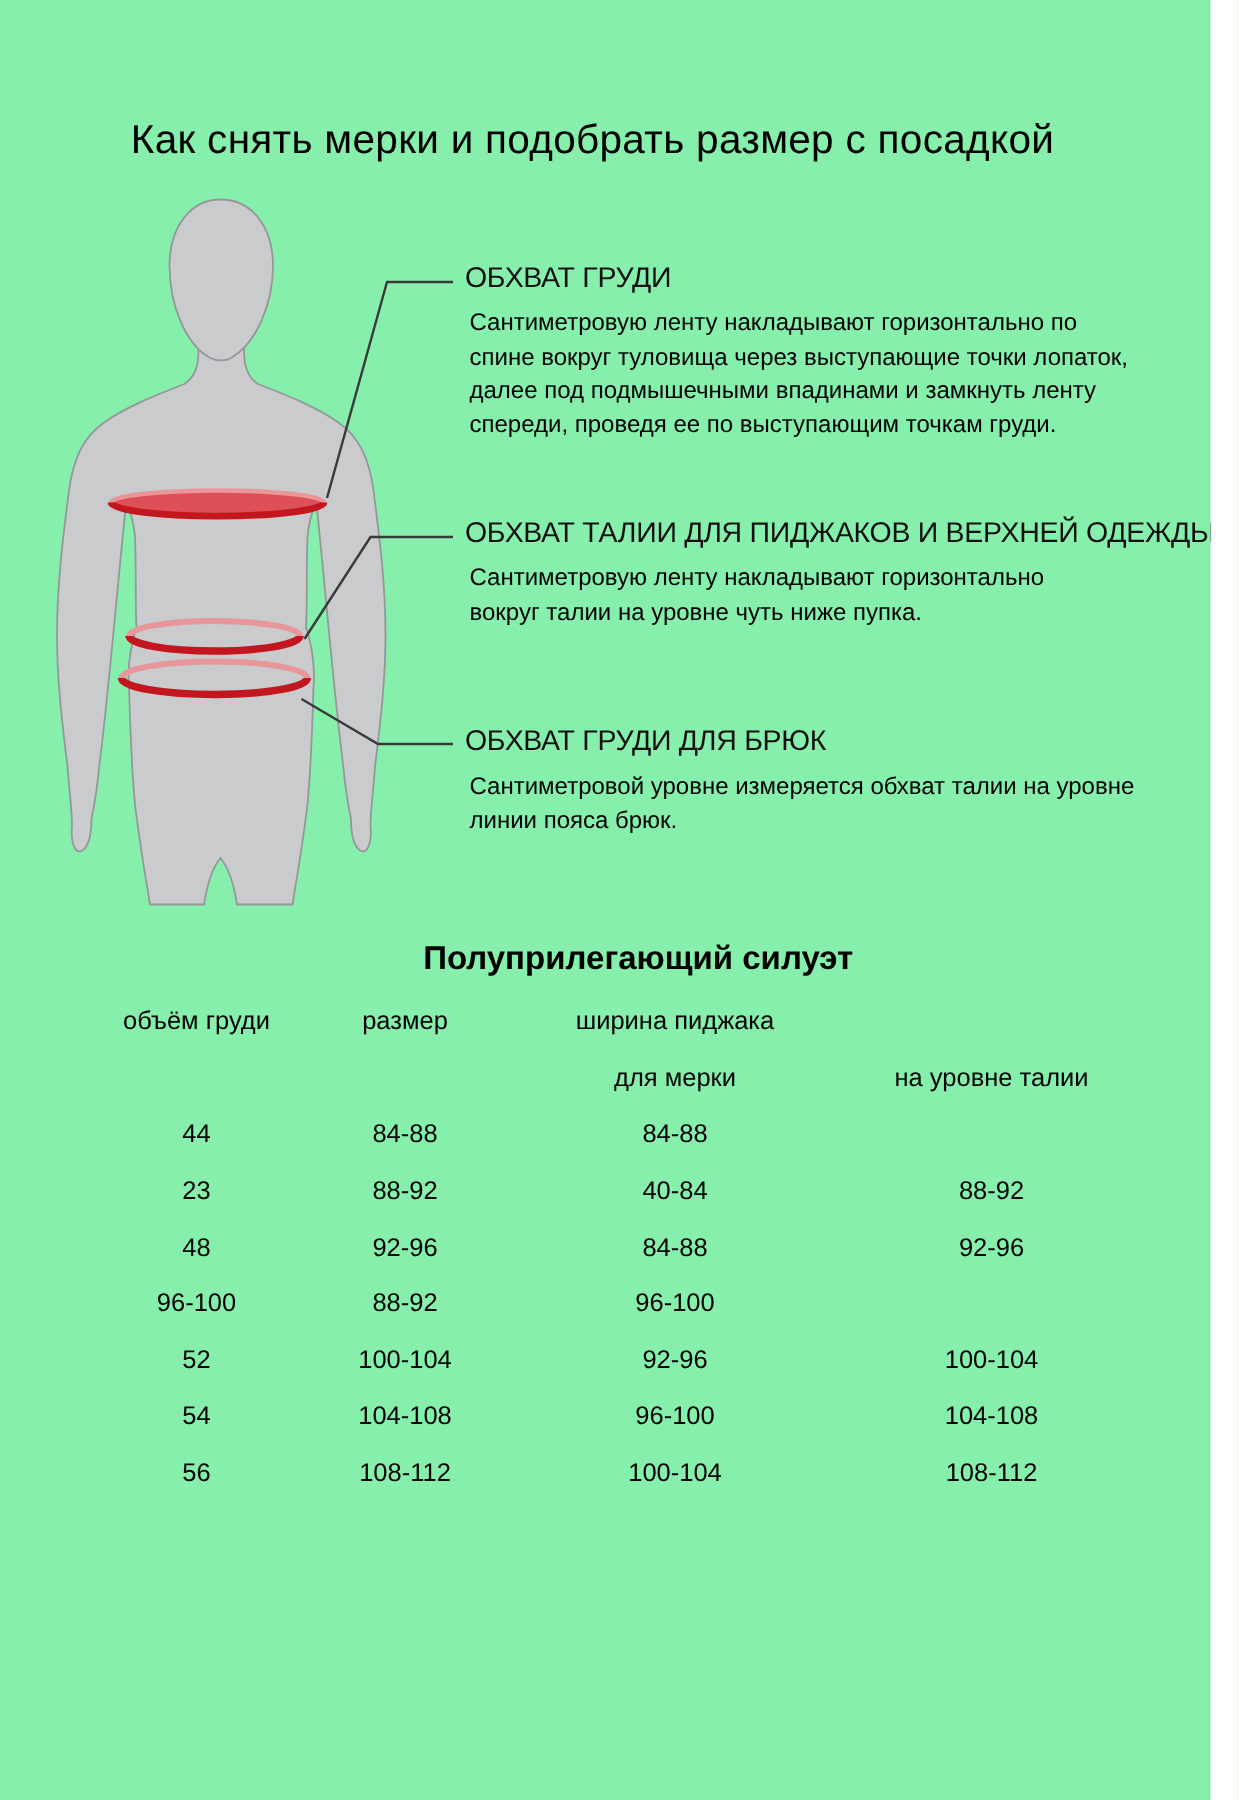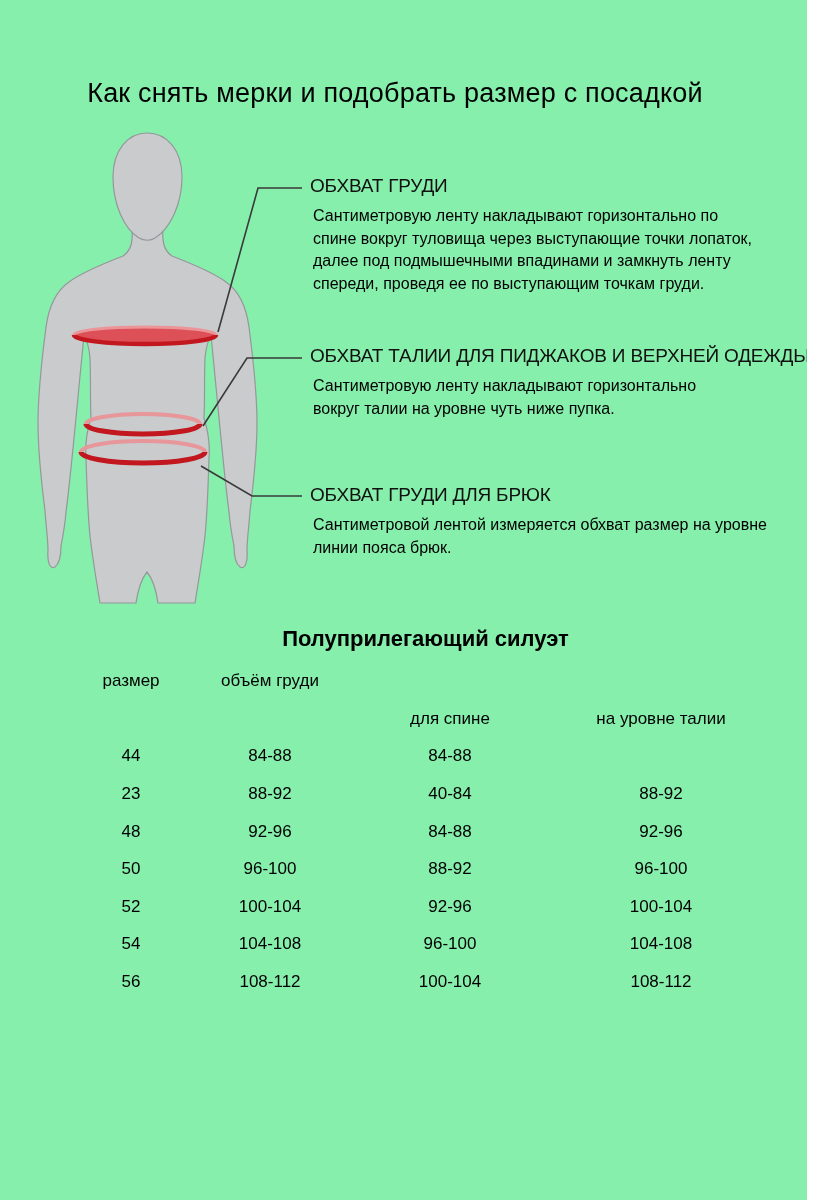--- a/index.html
+++ b/index.html
@@ -136,36 +136,37 @@
     <div class="callout-heading">ОБХВАТ ТАЛИИ ДЛЯ ПИДЖАКОВ И ВЕРХНЕЙ ОДЕЖДЫ</div>
     <div class="callout-body">
       <div>Сантиметровую ленту накладывают горизонтально</div>
       <div>вокруг талии на уровне чуть ниже пупка.</div>
     </div>
   </div>
 
   <div class="callout sec3">
     <div class="callout-heading">ОБХВАТ ГРУДИ ДЛЯ БРЮК</div>
     <div class="callout-body">
-      <div>Сантиметровой лентой измеряется обхват размер на уровне</div>
+      <div>Сантиметровой уровне измеряется обхват талии на уровне</div>
       <div>линии пояса брюк.</div>
     </div>
   </div>
 
   <h2 class="table-title">Полуприлегающий силуэт</h2>
 
   <div class="size-table">
     <div class="trow">
+      <div class="tcell">объём груди</div>
       <div class="tcell">размер</div>
-      <div class="tcell">объём груди</div>
+      <div class="tcell">ширина пиджака</div>
     </div>
     <div class="trow">
       <div class="tcell"></div>
       <div class="tcell"></div>
-      <div class="tcell">для спине</div>
+      <div class="tcell">для мерки</div>
       <div class="tcell">на уровне талии</div>
     </div>
 
     <div class="trow">
       <div class="tcell">44</div>
       <div class="tcell">84-88</div>
       <div class="tcell">84-88</div>
     </div>
     <div class="trow">
       <div class="tcell">23</div>
@@ -173,21 +174,20 @@
       <div class="tcell">40-84</div>
       <div class="tcell">88-92</div>
     </div>
     <div class="trow">
       <div class="tcell">48</div>
       <div class="tcell">92-96</div>
       <div class="tcell">84-88</div>
       <div class="tcell">92-96</div>
     </div>
     <div class="trow">
-      <div class="tcell">50</div>
       <div class="tcell">96-100</div>
       <div class="tcell">88-92</div>
       <div class="tcell">96-100</div>
     </div>
     <div class="trow">
       <div class="tcell">52</div>
       <div class="tcell">100-104</div>
       <div class="tcell">92-96</div>
       <div class="tcell">100-104</div>
     </div>

